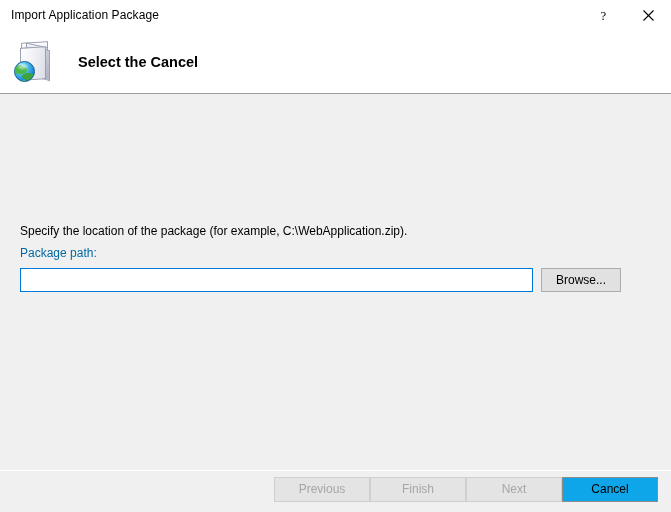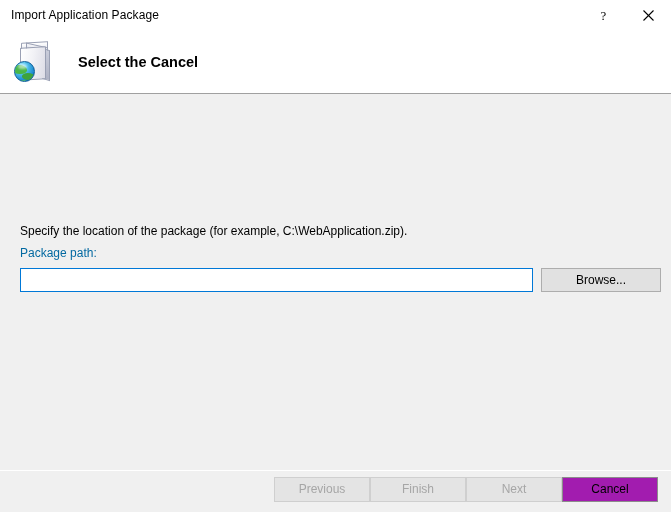--- a/index.html
+++ b/index.html
@@ -201,21 +201,21 @@
     font-family: "Liberation Sans", sans-serif;
     font-size: 12px;
     color: #000000;
     padding: 0 3px;
     outline: none;
   }
   .browse-btn {
     position: absolute;
     left: 541px;
     top: 174px;
-    width: 120px;
+    width: 80px;
     height: 24px;
     box-sizing: border-box;
     background: #e1e1e1;
     border: 1px solid #adadad;
     font-family: "Liberation Sans", sans-serif;
     font-size: 12px;
     color: #000000;
     cursor: default;
     padding: 0;
   }
@@ -253,21 +253,21 @@
     padding: 0;
     line-height: 23px;
   }
   .btn.disabled {
     color: #a6a6a6;
     background: #e4e4e4;
     border-color: #cfcfcf;
   }
   .btn.default {
     border: 1px solid #8c8c8c;
-    background: #a21caf;
+    background: #0ea5e9;
   }
 </style>
 </head>
 <body>
 
 <div id="dialog">
 
   <div class="titlebar">
     <div class="titlebar-text">Import Application Package</div>
     <div class="titlebar-buttons">

